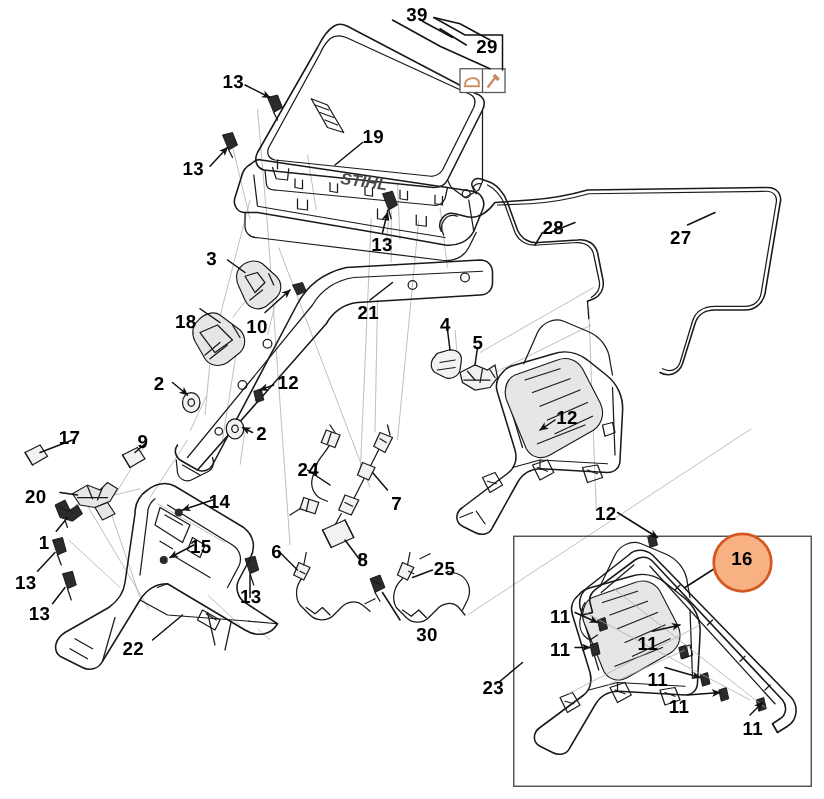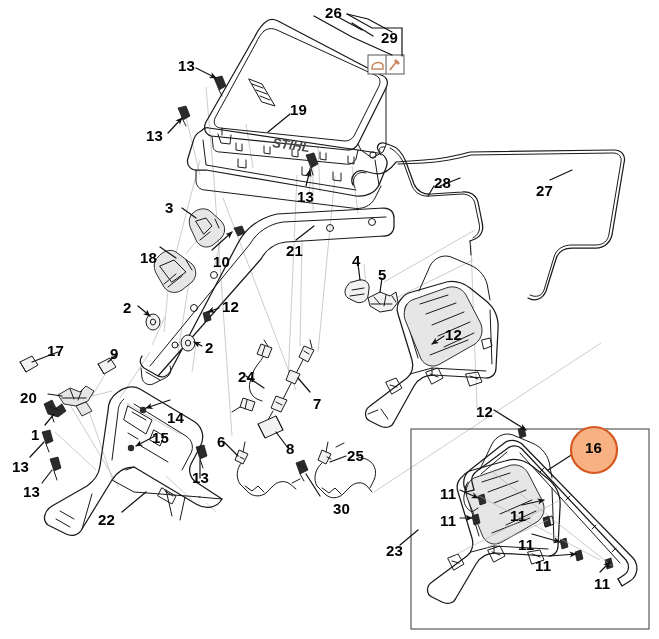--- a/index.html
+++ b/index.html
@@ -542,44 +542,44 @@
       <path class="lead" d="M550,556 L576,554" marker-end="url(#arrowh)"></path>
       <path class="lead" d="M600,572 L610,562" marker-end="url(#arrowh)"></path>
     </g>
 
     <g>
       <circle cx="594" cy="450" r="23" fill="#f7b183" stroke="#d4581f" stroke-width="2.2"></circle>
     </g>
   </svg>
 
   <div id="labels">
-      <div class="lbl" style="left: 325px; top: 5px;">26</div>
+      <div class="lbl" style="left: 325px; top: 5px;">39</div>
       <div class="lbl" style="left: 381px; top: 30px;">29</div>
       <div class="lbl" style="left: 178px; top: 58px;">13</div>
       <div class="lbl" style="left: 146px; top: 128px;">13</div>
       <div class="lbl" style="left: 290px; top: 102px; text-align: center;">19</div>
       <div class="lbl" style="left: 297px; top: 189px;">13</div>
       <div class="lbl" style="left: 434px; top: 175px;">28</div>
       <div class="lbl" style="left: 536px; top: 183px;">27</div>
       <div class="lbl" style="left: 165px; top: 200px;">3</div>
       <div class="lbl" style="left: 140px; top: 250px;">18</div>
-      <div class="lbl" style="left: 213px; top: 254px;">10</div>
+      <div class="lbl" style="left: 197px; top: 254px;">10</div>
       <div class="lbl" style="left: 286px; top: 243px;">21</div>
       <div class="lbl" style="left: 352px; top: 253px;">4</div>
       <div class="lbl" style="left: 378px; top: 267px;">5</div>
       <div class="lbl" style="left: 123px; top: 300px;">2</div>
       <div class="lbl" style="left: 222px; top: 299px;">12</div>
       <div class="lbl" style="left: 445px; top: 327px;">12</div>
       <div class="lbl" style="left: 205px; top: 340px;">2</div>
       <div class="lbl" style="left: 47px; top: 343px;">17</div>
       <div class="lbl" style="left: 110px; top: 346px;">9</div>
       <div class="lbl" style="left: 238px; top: 369px;">24</div>
       <div class="lbl" style="left: 313px; top: 396px;">7</div>
       <div class="lbl" style="left: 20px; top: 390px;">20</div>
-      <div class="lbl" style="left: 167px; top: 394px; margin-top: 16px;">14</div>
+      <div class="lbl" style="left: 167px; top: 394px;">14</div>
       <div class="lbl" style="left: 476px; top: 404px;">12</div>
       <div class="lbl" style="left: 31px; top: 427px;">1</div>
       <div class="lbl" style="left: 152px; top: 430px;">15</div>
       <div class="lbl" style="left: 217px; top: 434px;">6</div>
       <div class="lbl" style="left: 286px; top: 441px;">8</div>
       <div class="lbl" style="left: 347px; top: 448px;">25</div>
       <div class="lbl" style="left: 12px; top: 459px;">13</div>
       <div class="lbl" style="left: 23px; top: 484px;">13</div>
       <div class="lbl" style="left: 192px; top: 470px;">13</div>
       <div class="lbl" style="left: 333px; top: 501px; text-align: center;">30</div>

